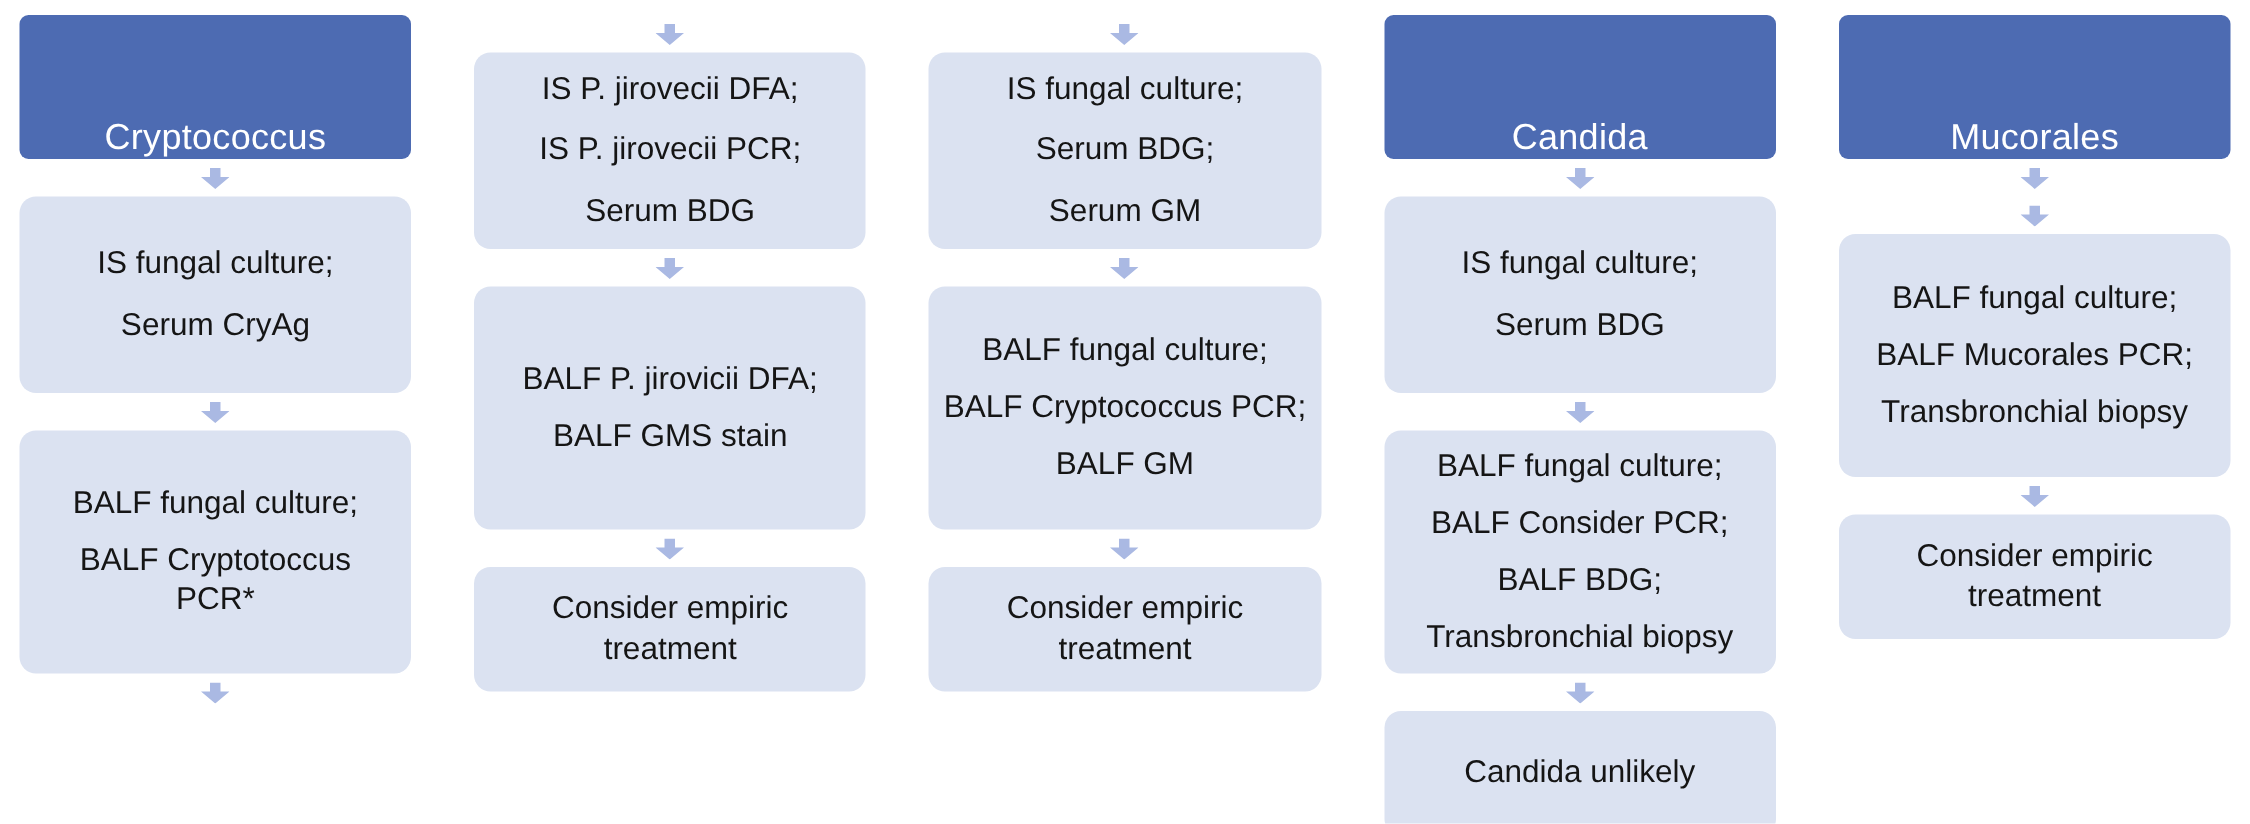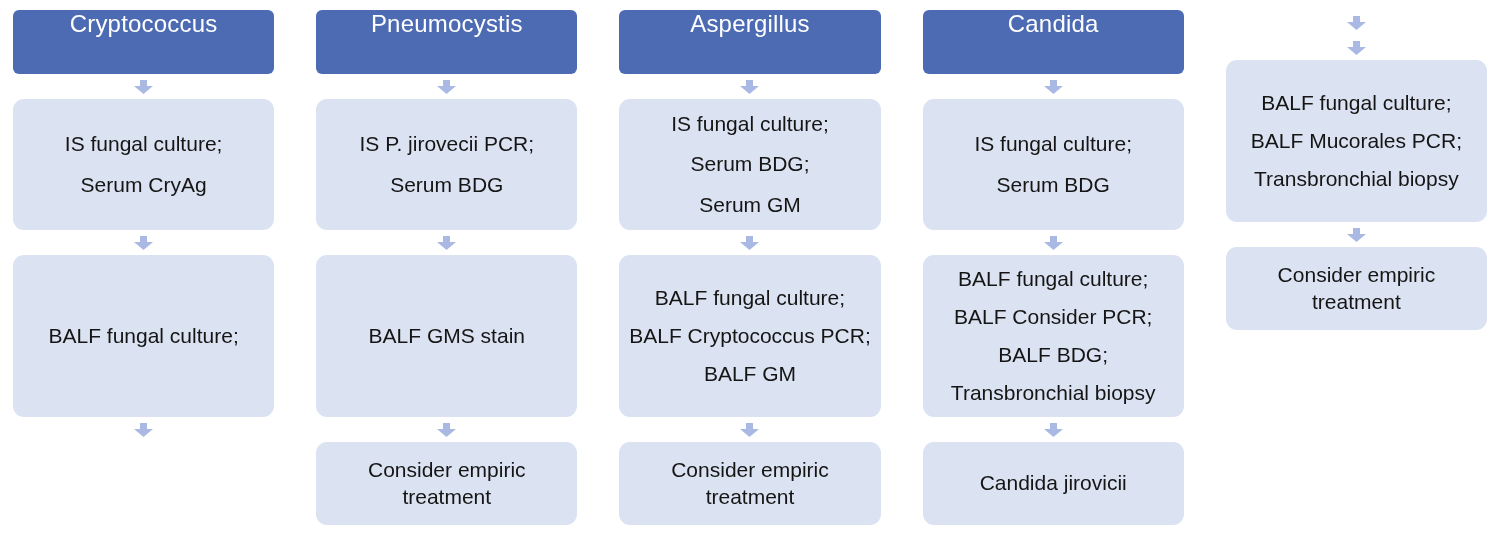--- a/index.html
+++ b/index.html
@@ -20,23 +20,23 @@
   }
   .canvas{
     width:1500px;height:549px;
     display:grid;
     grid-template-columns:repeat(5,1fr);
     column-gap:42px;
     padding:10px 13px 8px 13px;
   }
   .col{display:flex;flex-direction:column;align-items:stretch;}
   .hdr{
-    height:64px;border-radius:6px;
+    height:96px;border-radius:6px;
     background:var(--header-bg);color:var(--header-text);
-    display:flex;align-items:flex-start;justify-content:center;
+    display:flex;align-items:flex-end;justify-content:center;
     font-size:24px;letter-spacing:.2px;
   }
   .az{
     height:25px;flex:0 0 auto;
     display:flex;align-items:center;justify-content:center;
   }
   .box{
     background:var(--box-bg);border-radius:11px;
     display:flex;flex-direction:column;justify-content:center;align-items:center;
     text-align:center;font-size:21px;line-height:1.25;
@@ -67,63 +67,60 @@
       <p>IS fungal culture;</p>
       <p>Serum CryAg</p>
     </div>
     <div class="az">
       <svg class="arrow-svg" width="19" height="14" viewBox="0 0 19 14">
           <polygon points="6,0 13,0 13,6 19,6 9.5,14 0,6 6,6" fill="var(--arrow)"></polygon>
         </svg>
     </div>
     <div class="box box2">
       <p>BALF fungal culture;</p>
-    </div>
-    <div class="az">
-      <svg class="arrow-svg" width="19" height="14" viewBox="0 0 19 14">
-          <polygon points="6,0 13,0 13,6 19,6 9.5,14 0,6 6,6" fill="var(--arrow)"></polygon>
-        </svg>
-    </div>
-  </section>
-
-  <section class="col">
-    <div class="hdr">
-      <span>Pneumocystis</span>
-    </div>
-    <div class="az">
-      <svg class="arrow-svg" width="19" height="14" viewBox="0 0 19 14">
-          <polygon points="6,0 13,0 13,6 19,6 9.5,14 0,6 6,6" fill="var(--arrow)"></polygon>
-        </svg>
-    </div>
-    <div class="box box1">
+      <p class="narrow">BALF Cryptotoccus PCR*</p>
+    </div>
+    <div class="az">
+      <svg class="arrow-svg" width="19" height="14" viewBox="0 0 19 14">
+          <polygon points="6,0 13,0 13,6 19,6 9.5,14 0,6 6,6" fill="var(--arrow)"></polygon>
+        </svg>
+    </div>
+  </section>
+
+  <section class="col">
+    <div class="az">
+      <svg class="arrow-svg" width="19" height="14" viewBox="0 0 19 14">
+          <polygon points="6,0 13,0 13,6 19,6 9.5,14 0,6 6,6" fill="var(--arrow)"></polygon>
+        </svg>
+    </div>
+    <div class="box box1">
+      <p>IS P. jirovecii DFA;</p>
       <p>IS P. jirovecii PCR;</p>
       <p>Serum BDG</p>
     </div>
     <div class="az">
       <svg class="arrow-svg" width="19" height="14" viewBox="0 0 19 14">
           <polygon points="6,0 13,0 13,6 19,6 9.5,14 0,6 6,6" fill="var(--arrow)"></polygon>
         </svg>
     </div>
     <div class="box box2">
+      <p>BALF P. jirovicii DFA;</p>
       <p>BALF GMS stain</p>
     </div>
     <div class="az">
       <svg class="arrow-svg" width="19" height="14" viewBox="0 0 19 14">
           <polygon points="6,0 13,0 13,6 19,6 9.5,14 0,6 6,6" fill="var(--arrow)"></polygon>
         </svg>
     </div>
     <div class="box box3">
       <p class="narrow">Consider empiric treatment</p>
     </div>
   </section>
 
   <section class="col">
-    <div class="hdr">
-      <span>Aspergillus</span>
-    </div>
     <div class="az">
       <svg class="arrow-svg" width="19" height="14" viewBox="0 0 19 14">
           <polygon points="6,0 13,0 13,6 19,6 9.5,14 0,6 6,6" fill="var(--arrow)"></polygon>
         </svg>
     </div>
     <div class="box box1">
       <p>IS fungal culture;</p>
       <p>Serum BDG;</p>
       <p>Serum GM</p>
     </div>
@@ -170,25 +167,28 @@
       <p>BALF Consider PCR;</p>
       <p>BALF BDG;</p>
       <p>Transbronchial biopsy</p>
     </div>
     <div class="az">
       <svg class="arrow-svg" width="19" height="14" viewBox="0 0 19 14">
           <polygon points="6,0 13,0 13,6 19,6 9.5,14 0,6 6,6" fill="var(--arrow)"></polygon>
         </svg>
     </div>
     <div class="box box3">
-      <p>Candida jirovicii</p>
-    </div>
-  </section>
-
-  <section class="col">
+      <p>Candida unlikely</p>
+    </div>
+  </section>
+
+  <section class="col">
+    <div class="hdr">
+      <span>Mucorales</span>
+    </div>
     <div class="az">
       <svg class="arrow-svg" width="19" height="14" viewBox="0 0 19 14">
           <polygon points="6,0 13,0 13,6 19,6 9.5,14 0,6 6,6" fill="var(--arrow)"></polygon>
         </svg>
     </div>
     <div class="az">
       <svg class="arrow-svg" width="19" height="14" viewBox="0 0 19 14">
           <polygon points="6,0 13,0 13,6 19,6 9.5,14 0,6 6,6" fill="var(--arrow)"></polygon>
         </svg>
     </div>

